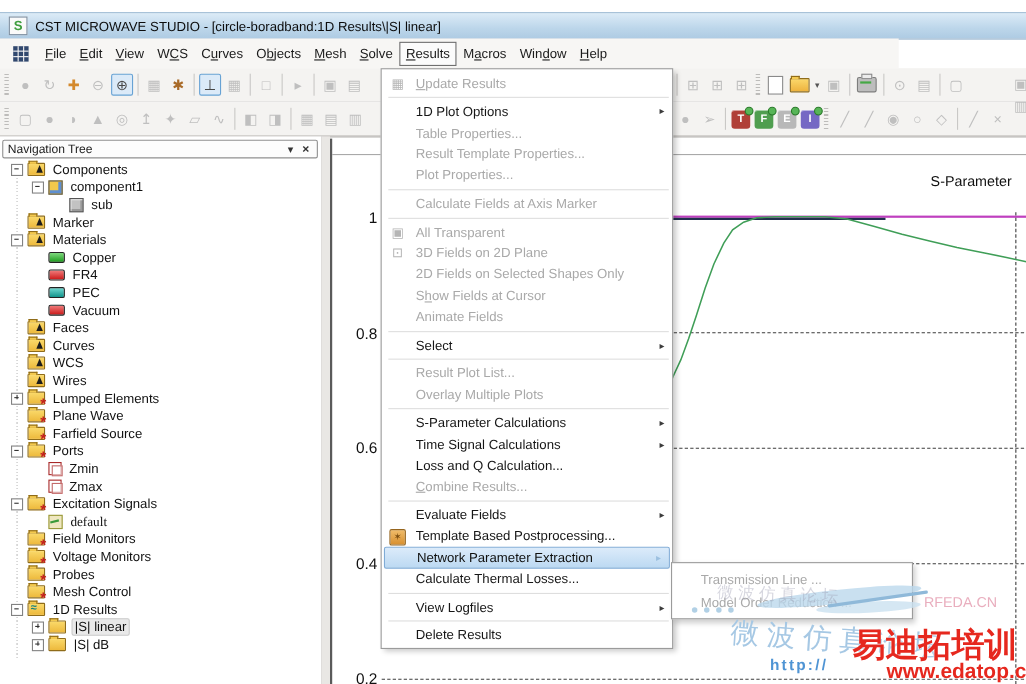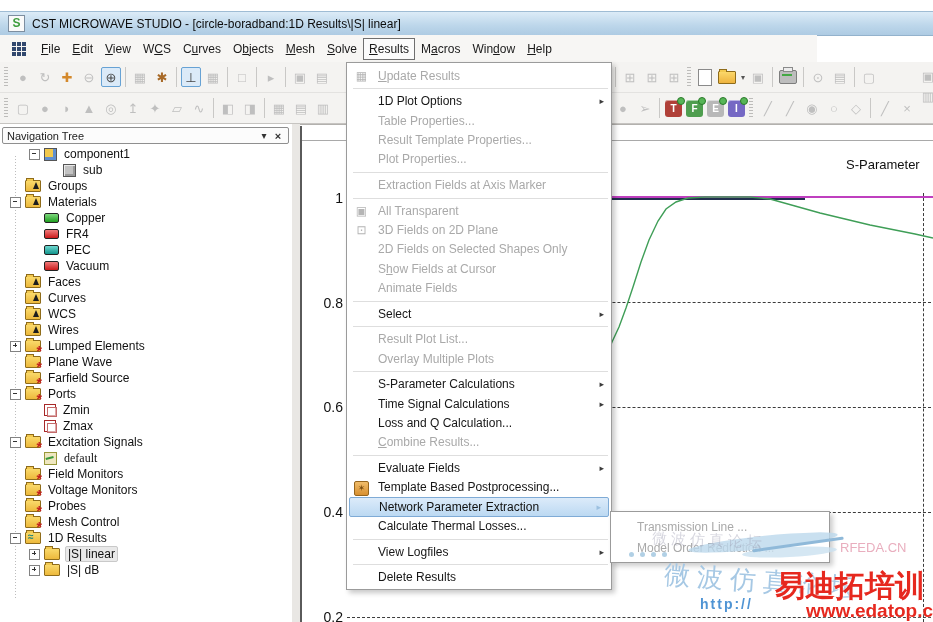--- a/index.html
+++ b/index.html
@@ -240,34 +240,39 @@
   <div class="abs navpanel"></div>
   <div class="abs" style="left:292px;top:124px;width:8px;height:498px;background:#e9e7e4;"></div>
   <div class="abs navhead">
     <span>Navigation Tree</span>
     <span class="hspace"></span>
     <span class="navbtn">▾</span>
     <span class="navbtn x">×</span>
   </div>
   <div class="abs tree" id="tree">
     <div class="guide" style="left:13px;top:10px;height:444px;"></div>
+  <div class="trow" style="padding-left: 8px;">
+        <span class="exp"></span>
+        <span class="ti fold fshape"></span>
+        <span class="tlabel">Components</span>
+      </div>
       <div class="trow" style="padding-left: 27px;">
         <span class="exp"></span>
         <span class="ti cubec"></span>
         <span class="tlabel">component1</span>
       </div>
       <div class="trow" style="padding-left: 46px;">
         <span class="expspace"></span>
         <span class="ti cube"></span>
         <span class="tlabel">sub</span>
       </div>
       <div class="trow" style="padding-left: 8px;">
         <span class="expspace"></span>
         <span class="ti fold fshape"></span>
-        <span class="tlabel">Groups</span>
+        <span class="tlabel">Marker</span>
       </div>
       <div class="trow" style="padding-left: 8px;">
         <span class="exp"></span>
         <span class="ti fold fshape"></span>
         <span class="tlabel">Materials</span>
       </div>
       <div class="trow" style="padding-left: 27px;">
         <span class="expspace"></span>
         <span class="ti brick brickg"></span>
         <span class="tlabel">Copper</span>
@@ -422,21 +427,21 @@
         <span>Table Properties...</span>
       </div>
       <div class="mi disabled">
         <span>Result Template Properties...</span>
       </div>
       <div class="mi disabled">
         <span>Plot Properties...</span>
       </div>
       <div class="msep"></div>
       <div class="mi disabled">
-        <span>Extraction Fields at Axis Marker</span>
+        <span>Calculate Fields at Axis Marker</span>
       </div>
       <div class="msep"></div>
       <div class="mi disabled">
         <span class="mic">▣</span>
         <span>All Transparent</span>
       </div>
       <div class="mi disabled">
         <span class="mic">⊡</span>
         <span>3D Fields on 2D Plane</span>
       </div>

